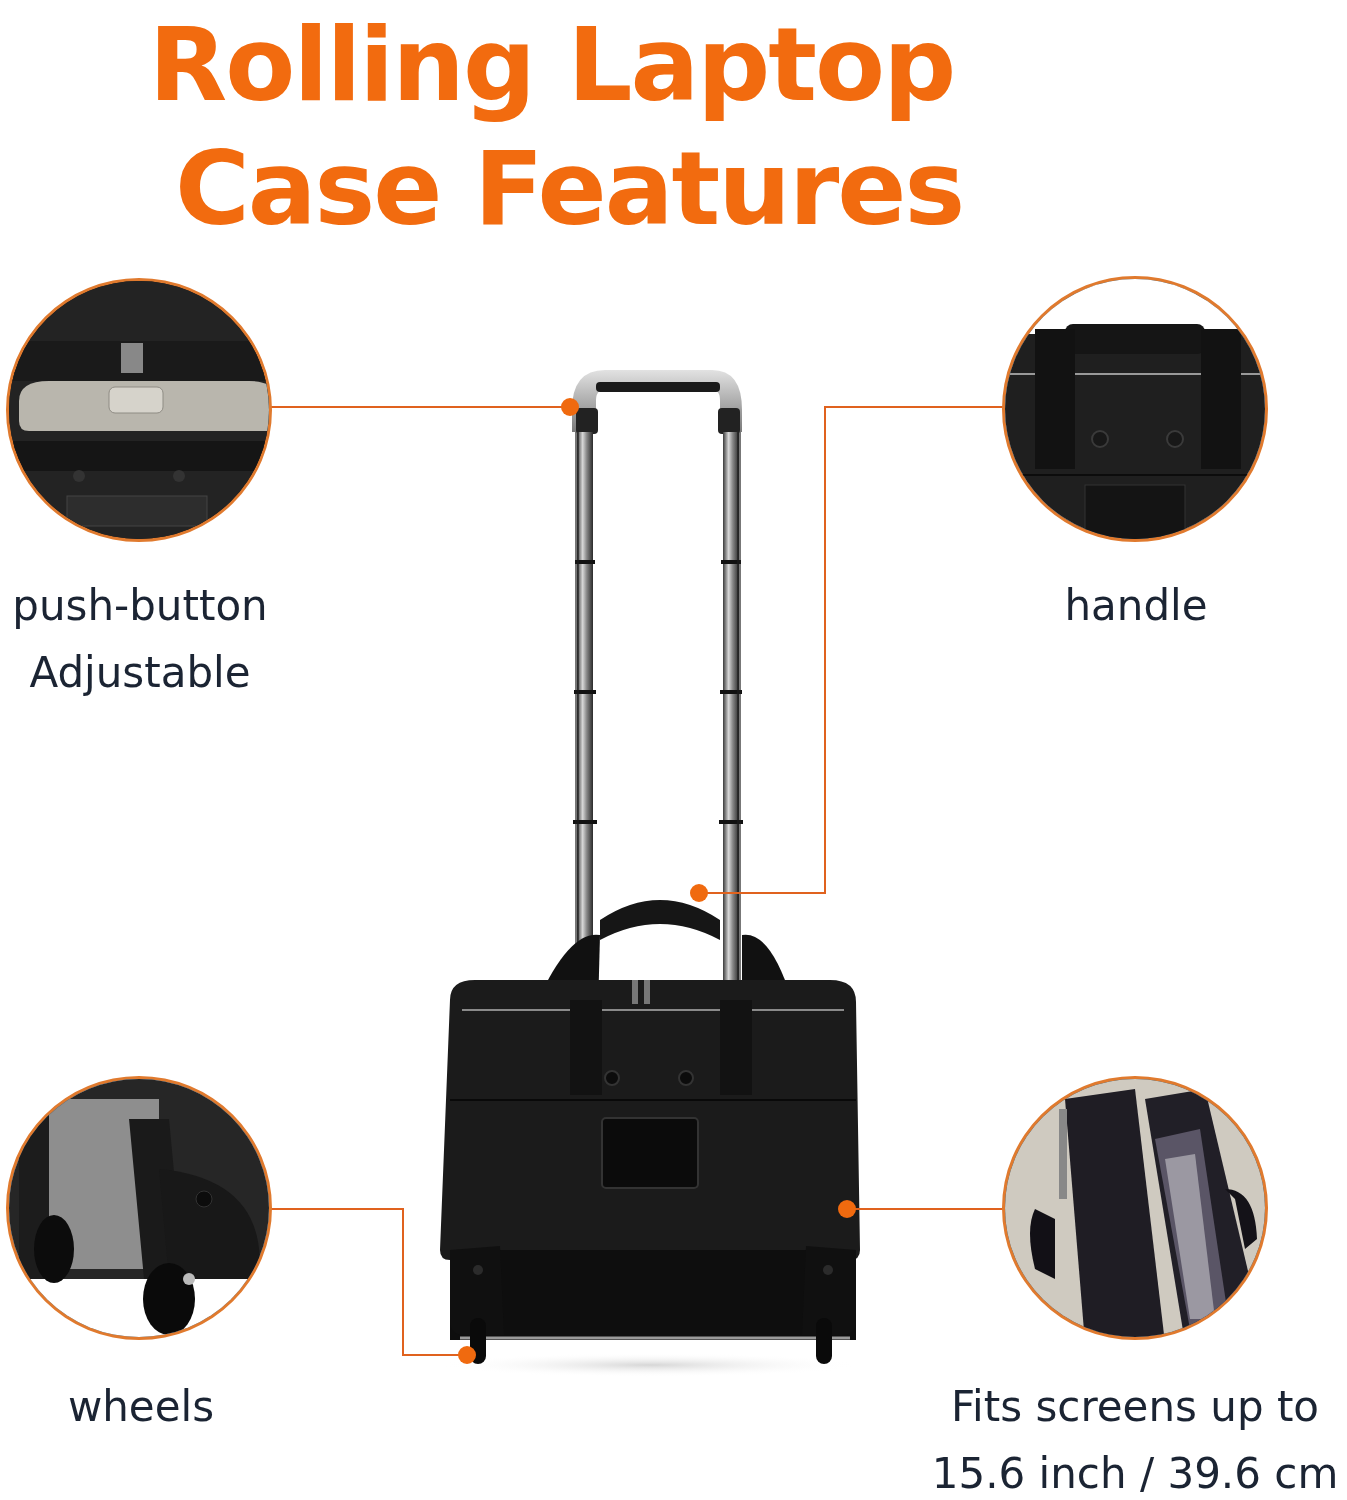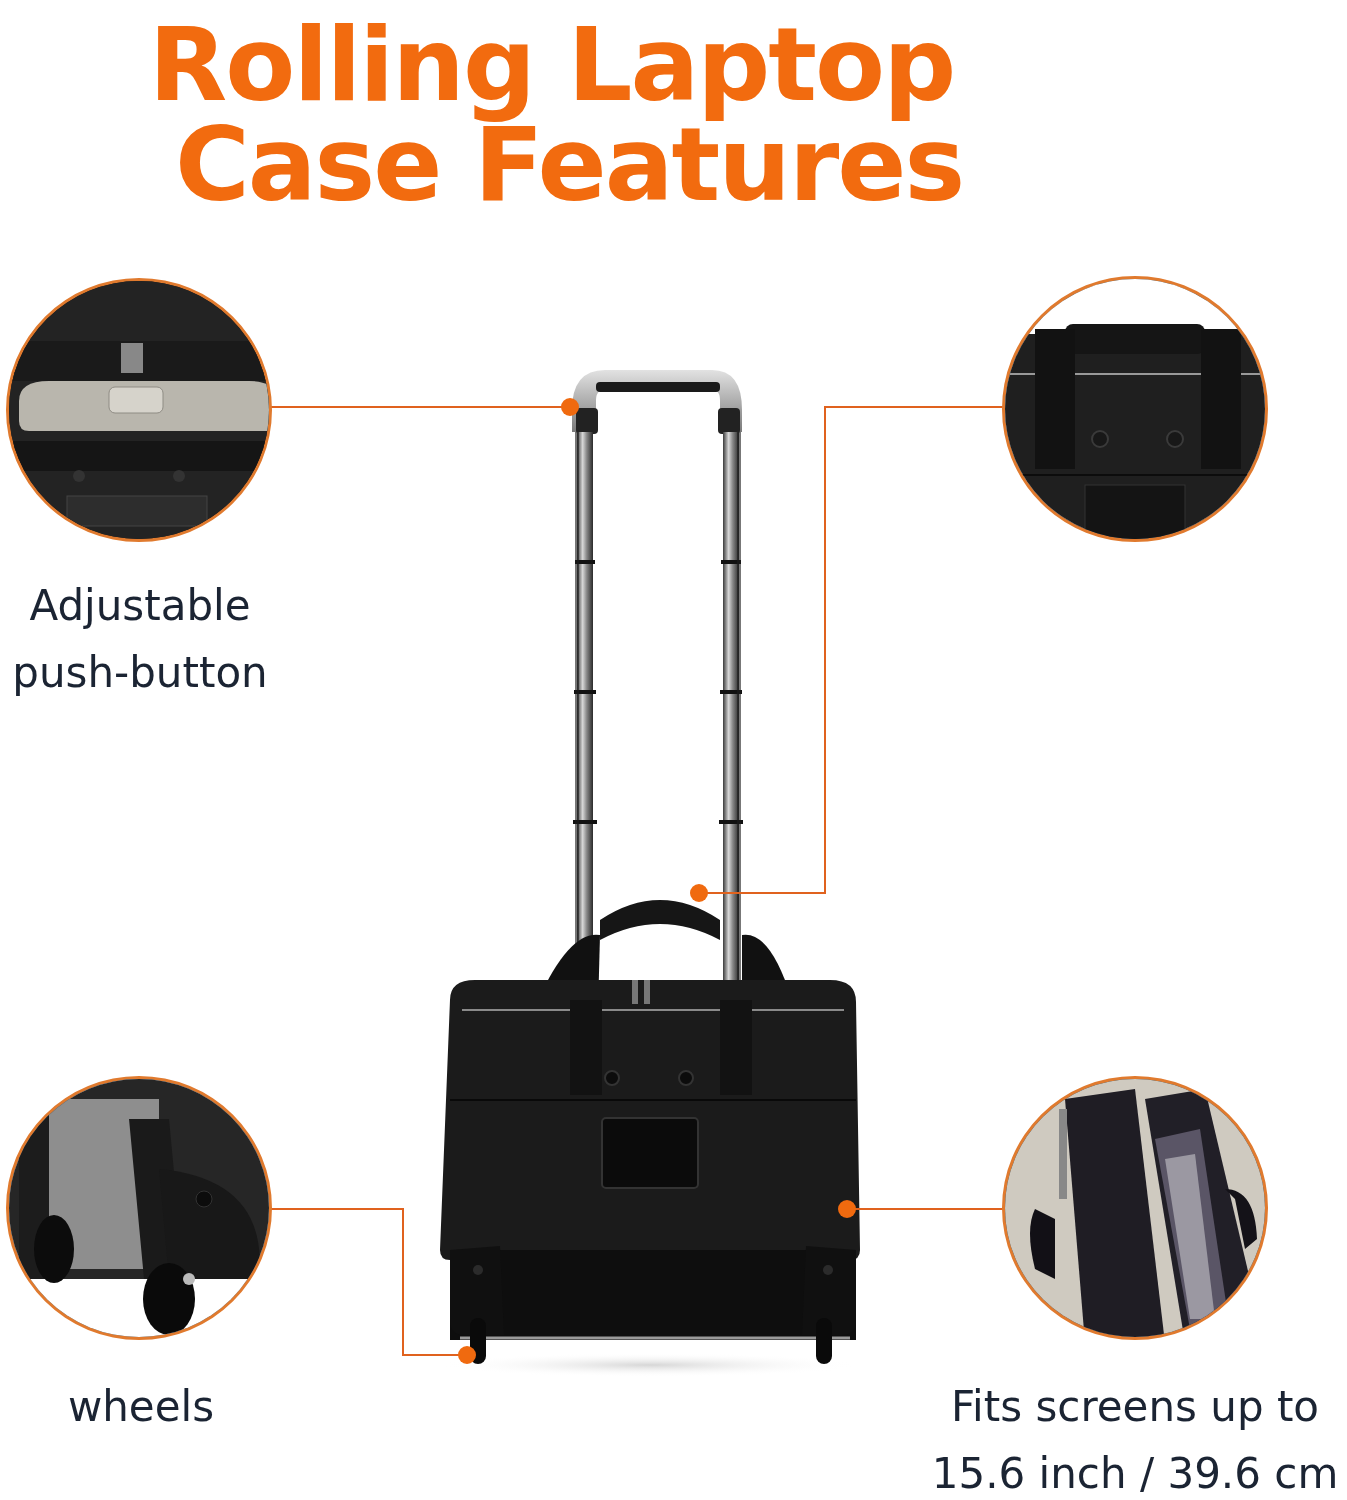--- a/index.html
+++ b/index.html
@@ -5,21 +5,21 @@
   * { box-sizing: border-box; margin: 0; padding: 0; }
   html, body { width: 1347px; height: 1500px; background: #ffffff; overflow: hidden; }
   body { position: relative; font-family: "DejaVu Sans", "Liberation Sans", sans-serif; }
 
   .title {
     position: absolute; left: 0; width: 1103px; text-align: center;
     font-family: "DejaVu Sans", sans-serif; font-weight: bold;
     color: #f26b0f; font-size: 102px; line-height: 114px; letter-spacing: -2px;
   }
   .title.l1 { top: 8px; }
-  .title.l2 { top: 108px; padding-left: 35px; }
+  .title.l2 { top: 132px; padding-left: 35px; }
 
   .callout-circle {
     position: absolute; border-radius: 50%; border: 3px solid #e07a2e;
     overflow: hidden; background: #1e1e1e;
   }
   .label {
     position: absolute; text-align: center; color: #1b2433;
     font-family: "DejaVu Sans", sans-serif; font-size: 42px; line-height: 67px;
     font-weight: normal;
   }
@@ -172,25 +172,26 @@
     <path d="M140 20 L200 10 L260 264 L180 264 Z" fill="#211f27"></path>
     <path d="M150 60 L195 50 L225 250 L185 250 Z" fill="#5a5566"></path>
     <path d="M160 80 L190 75 L210 240 L185 240 Z" fill="#9b98a2"></path>
     <path d="M30 130 Q20 150 30 190 L50 200 L50 140 Z" fill="#121016"></path>
     <rect x="54" y="30" width="8" height="90" fill="#888"></rect>
     <path d="M220 110 Q250 110 252 160 L240 170 L230 120 Z" fill="#141218"></path>
   </svg>
 </div>
 
 <div class="label" style="left:0px;top:572px;width:280px;">
+  <div>push-button</div>
   <div>Adjustable</div>
-  <div>push-button</div>
 </div>
 
 <div class="label" style="left:1000px;top:572px;width:272px;">
+  <div>handle</div>
 </div>
 
 <div class="label" style="left:0px;top:1373px;width:282px;">
   <div>wheels</div>
 </div>
 
 <div class="label" style="left:915px;top:1373px;width:440px;">
   <div>Fits screens up to</div>
   <div>15.6 inch / 39.6 cm</div>
 </div>

